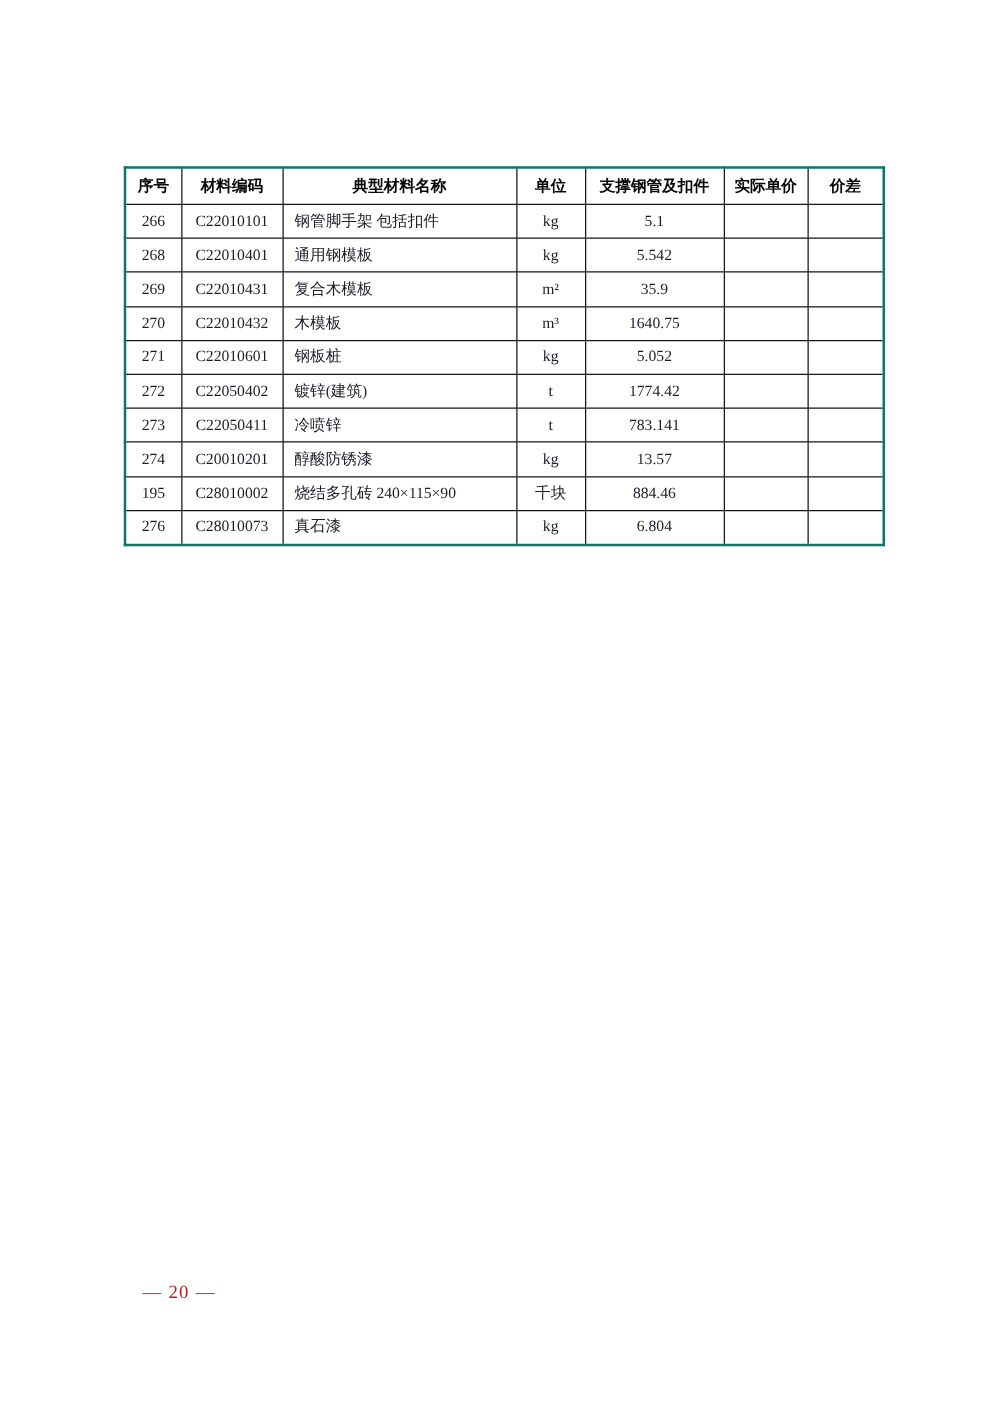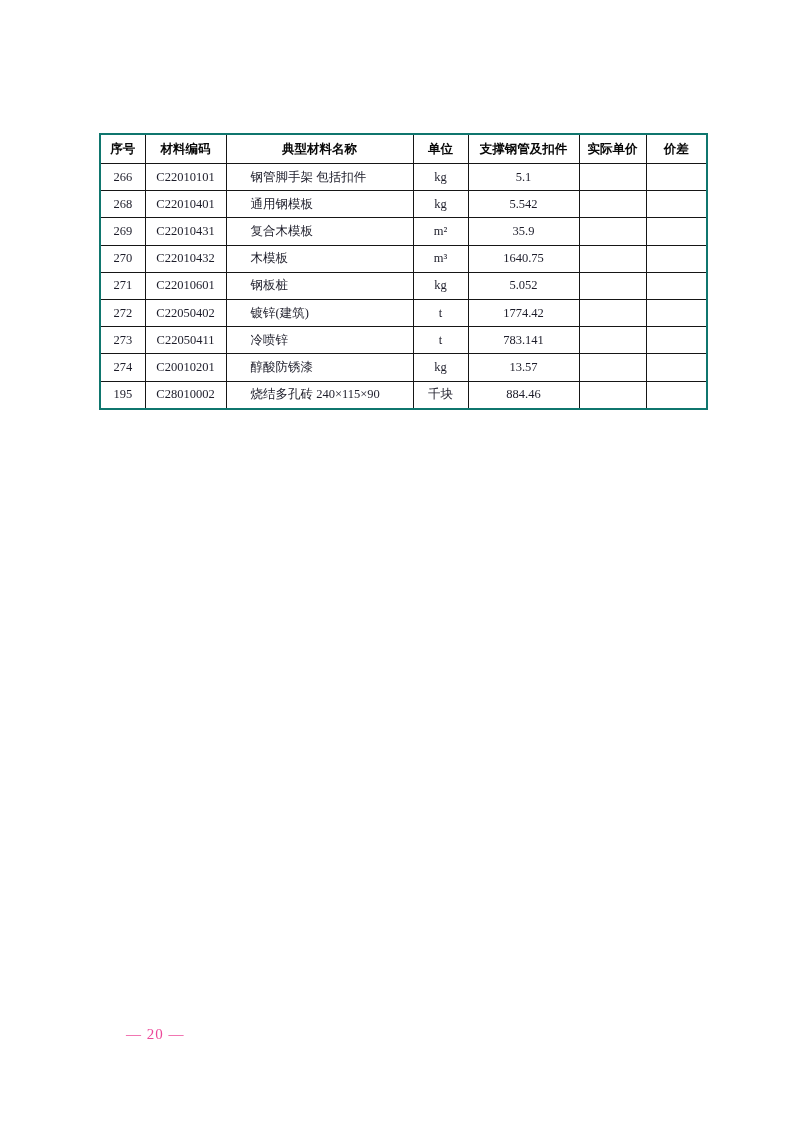--- a/index.html
+++ b/index.html
@@ -40,28 +40,28 @@
     text-align: center;
   }
   table.doc-table td {
     height: 26.2px;
     font-size: 12.5px;
     color: #1d1d2a;
     text-align: center;
   }
   table.doc-table td.cell-name {
     text-align: left;
-    padding-left: 24px;
+    padding-left: 9px;
   }
   .page-number {
     position: absolute;
-    left: 126px;
+    left: 114px;
     top: 1026px;
     font-size: 15px;
-    color: #ec4899;
+    color: #b91c1c;
     letter-spacing: 1px;
   }
 </style>
 </head>
 <body>
 
 <div class="page">
 
   <table class="doc-table">
     <colgroup>
@@ -159,18 +159,27 @@
       </tr>
       <tr>
         <td>195</td>
         <td>C28010002</td>
         <td class="cell-name">烧结多孔砖 240×115×90</td>
         <td>千块</td>
         <td>884.46</td>
         <td></td>
         <td></td>
       </tr>
+      <tr>
+        <td>276</td>
+        <td>C28010073</td>
+        <td class="cell-name">真石漆</td>
+        <td>kg</td>
+        <td>6.804</td>
+        <td></td>
+        <td></td>
+      </tr>
     </tbody>
   </table>
 
   <div class="page-number">— 20 —</div>
 
 </div>
 
 </body></html>

